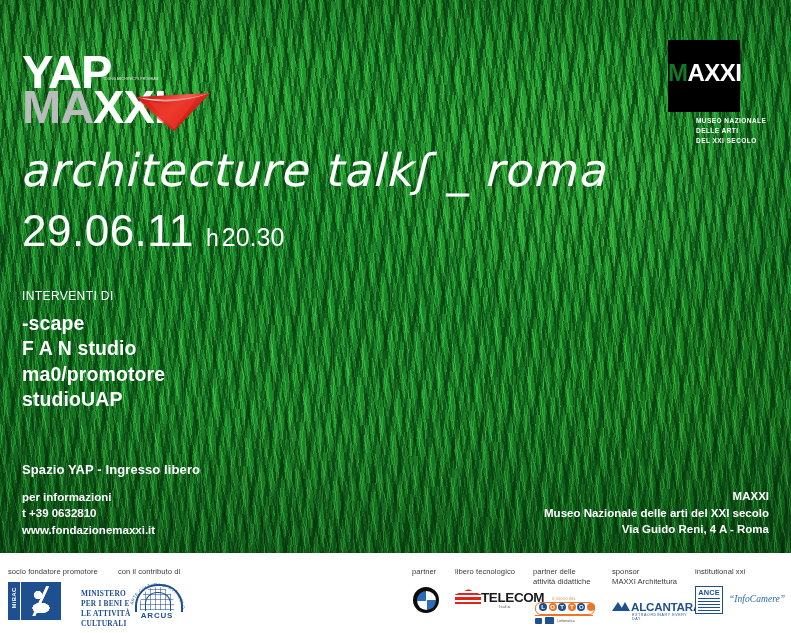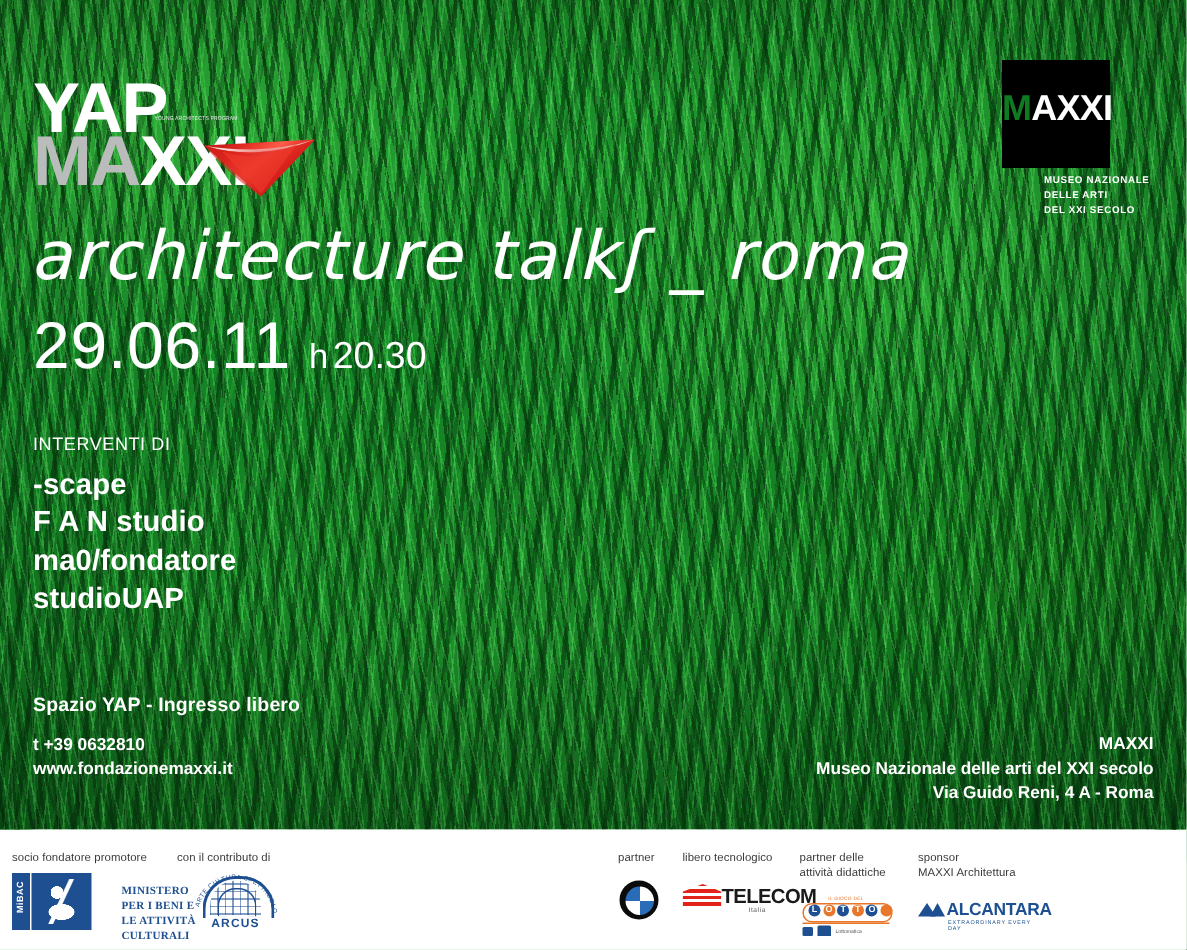--- a/index.html
+++ b/index.html
@@ -543,26 +543,27 @@
   <div class="title">architecture talkʃ _ roma</div>
 
   <div class="date-row">
     <span class="date-main">29.06.11</span><span class="date-h">h</span><span class="date-time">20.30</span>
   </div>
 
   <div class="speakers">
     <div class="speakers-label">INTERVENTI DI</div>
     <div class="speaker-item">-scape</div>
     <div class="speaker-item">F A N studio</div>
-    <div class="speaker-item">ma0/fondatore</div>
+    <div class="speaker-item">ma0/promotore</div>
     <div class="speaker-item">studioUAP</div>
   </div>
 
   <div class="venue-line">Spazio YAP - Ingresso libero</div>
   <div class="info-block">
+    <div>per informazioni</div>
     <div>t +39 0632810</div>
     <div>www.fondazionemaxxi.it</div>
   </div>
 
   <div class="address-block">
     <div>MAXXI</div>
     <div>Museo Nazionale delle arti del XXI secolo</div>
     <div>Via Guido Reni, 4  A  -  Roma</div>
   </div>
 
@@ -645,15 +646,25 @@
       <div class="f-cap">sponsor</div>
       <div class="f-cap">MAXXI Architettura</div>
       <div class="alc-logo">
         <div class="alc-tri"></div>
         <div class="alc-tri2"></div>
         <div class="alc-word">ALCANTARA</div>
         <div class="alc-sub">EXTRAORDINARY EVERY DAY</div>
       </div>
     </div>
 
+    <div class="f-group institutional">
+      <div class="f-cap">institutional xxi</div>
+      <div class="inst-row">
+        <div class="ance-box">
+          <div class="ance-word">ANCE</div>
+          <div class="ance-bars"></div>
+        </div>
+        <div class="infocamere">“InfoCamere”</div>
+      </div>
+    </div>
 
   </div>
 </div>
 
 </body></html>

